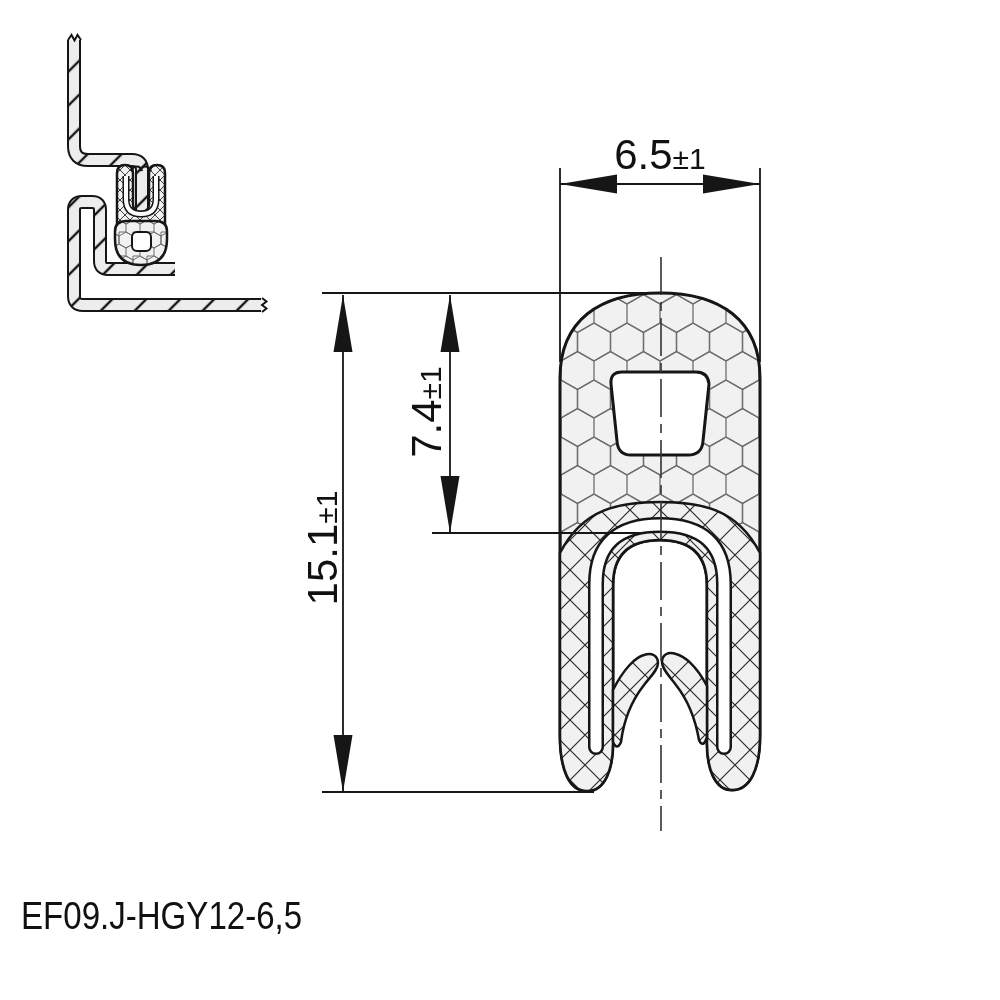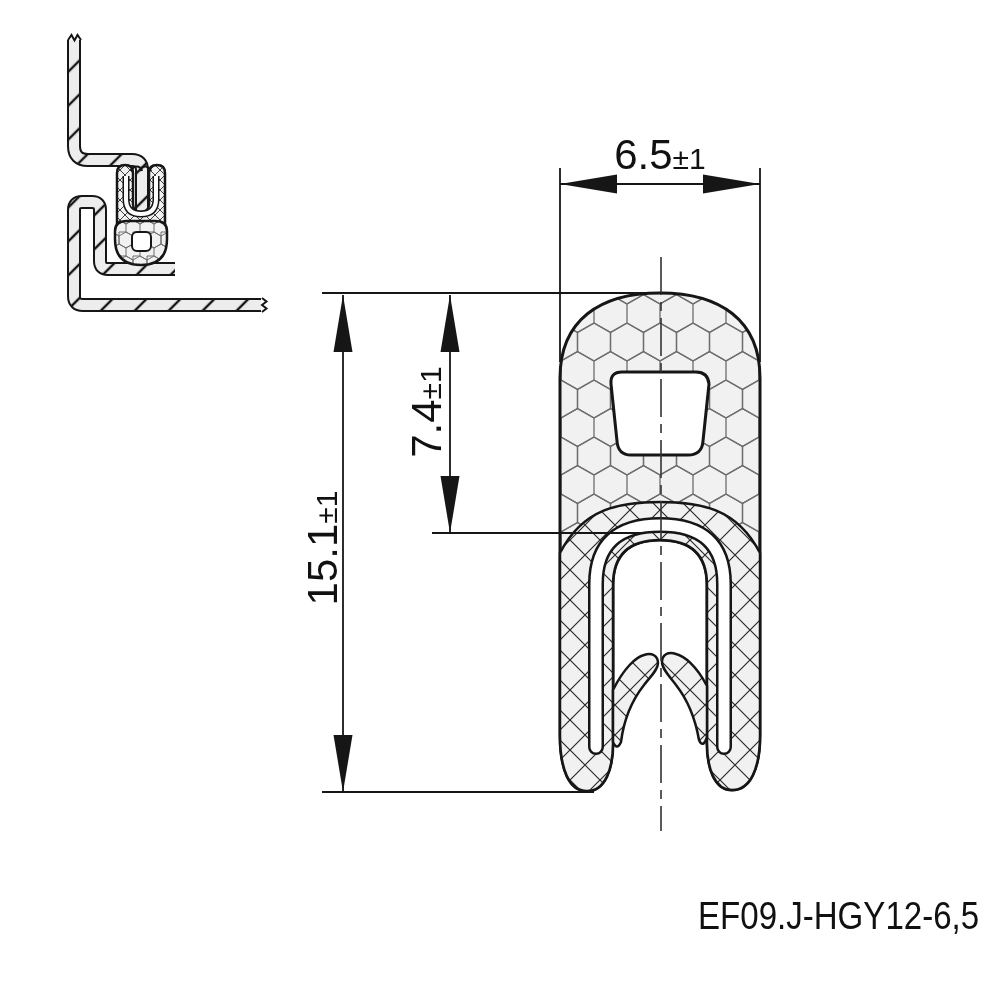--- a/index.html
+++ b/index.html
@@ -1,20 +1,20 @@
 <!DOCTYPE html>
 <html><head>
 <meta charset="utf-8">
 <style>
   html,body{margin:0;padding:0;background:#fff;}
   #stage{position:relative;width:1000px;height:1000px;background:#fff;overflow:hidden;
          font-family:"Liberation Sans",sans-serif;}
   #drawing{position:absolute;left:0;top:0;}
   .dim-text{font-family:"Liberation Sans",sans-serif;fill:#111;}
-  #caption{position:absolute;left:0;right:0;top:893px;text-align:right;color:#111;}
+  #caption{position:absolute;left:0;right:0;top:893px;text-align:left;color:#111;}
   #caption .line{line-height:47px;font-size:38px;white-space:nowrap;}
   #caption .cond{display:inline-block;transform:scaleX(0.87);transform-origin:center;}
 </style>
 </head>
 <body>
 
 <div id="stage">
 
 <svg id="drawing" width="1000" height="1000" viewBox="0 0 1000 1000">
   <defs>

